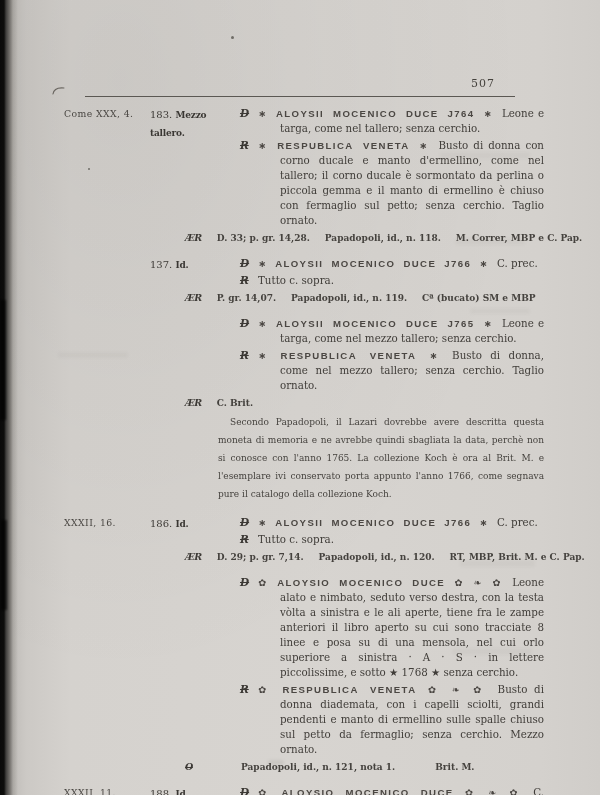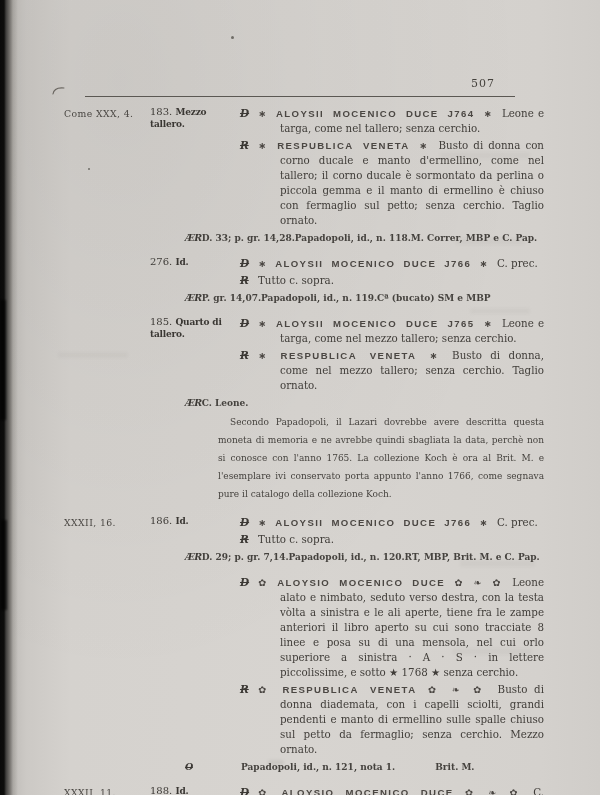--- a/index.html
+++ b/index.html
@@ -16,31 +16,31 @@
   .spine-blotch{position:absolute;left:0;width:6px;background:#000;opacity:.55;filter:blur(1px);}
 
   .running-head{position:absolute;top:77px;left:85px;width:430px;height:14px;}
   .head-title{position:absolute;left:0;right:0;text-align:center;font-size:10px;letter-spacing:2.2px;color:#4a4742;}
   .head-pagenum{position:absolute;right:20px;top:0;font-size:11px;letter-spacing:1px;color:#45423d;}
   .head-rule{position:absolute;top:96px;left:85px;width:430px;height:1px;background:#5b5853;}
 
   .content{position:absolute;top:106px;left:0;right:0;}
   .entry{position:relative;margin-bottom:12px;min-height:30px;}
   .mnote{position:absolute;left:38px;top:2px;font-size:9.3px;letter-spacing:.4px;color:#4a4743;white-space:nowrap;margin-left:26px;}
-  .numden{position:absolute;left:150px;top:0;width:92px;font-size:10px;line-height:12px;}
+  .numden{position:absolute;left:150px;top:0;width:92px;font-size:10px;line-height:18px;}
   .num{font-size:10px;color:#3e3b37;}
   .denom{font-weight:bold;font-size:9px;letter-spacing:-.2px;color:#3a3733;}
   .sides{margin-left:258px;margin-right:56px;}
   .side{position:relative;margin:0 0 2px 0;padding-left:22px;text-indent:-22px;
         font-size:10.3px;line-height:15px;text-align:justify;color:#403d39;}
   .marker{position:absolute;left:-18px;top:0;text-indent:0;font-style:italic;font-weight:bold;
           font-size:10.5px;text-decoration:line-through;color:#3c3935;}
   .legend{font-family:"Liberation Sans","DejaVu Sans",sans-serif;font-weight:bold;font-size:9.6px;
           letter-spacing:1.4px;word-spacing:4px;color:#4b4743;margin-right:5px;}
-  .ref{position:relative;display:flex;margin:4px 56px 1px 185px;
+  .ref{position:relative;display:flex;gap:15px;margin:4px 56px 1px 185px;
        font-size:9px;line-height:12px;color:#45423e;flex-wrap:nowrap;}
   .metal{flex:0 0 auto;min-width:16px;font-style:italic;font-weight:bold;font-size:9.5px;
          letter-spacing:-.5px;color:#3c3935;}
   .refpart{flex:0 0 auto;font-weight:bold;}
   .note{margin:4px 56px 0 218px;font-size:9px;line-height:18px;text-align:justify;
         text-indent:12px;color:#46433f;}
 
   .pen-mark{position:absolute;left:51px;top:84px;}
   .speck{position:absolute;background:#6f6c67;border-radius:50%;}
   .smudge{position:absolute;background:#6f6b65;opacity:.12;filter:blur(1.5px);border-radius:2px;}
@@ -96,21 +96,21 @@
         <span class="metal">ÆR</span>
         <span class="refpart">D. 33; p. gr. 14,28.</span>
         <span class="refpart">Papadopoli, id., n. 118.</span>
         <span class="refpart">M. Correr, MBP e C. Pap.</span>
       </div>
     </div>
 
     <div class="entry">
       <div class="mnote"></div>
       <div class="numden">
-        <span class="num">276.</span>
+        <span class="num">137.</span>
         <span class="denom">Id.</span>
       </div>
       <div class="sides">
         <p class="side">
           <span class="marker">D</span>
           <span class="legend">∗ ALOYSII  MOCENICO  DUCE  J766 ∗</span>
           <span>C. prec.</span>
         </p>
         <p class="side">
           <span class="marker">R</span>
@@ -120,39 +120,35 @@
       <div class="ref">
         <span class="metal">ÆR</span>
         <span class="refpart">P. gr. 14,07.</span>
         <span class="refpart">Papadopoli, id., n. 119.</span>
         <span class="refpart">Cª (bucato)  SM e MBP</span>
       </div>
     </div>
 
     <div class="entry">
       <div class="mnote"></div>
-      <div class="numden">
-        <span class="num">185.</span>
-        <span class="denom">Quarto di tallero.</span>
-      </div>
       <div class="sides">
         <p class="side">
           <span class="marker">D</span>
           <span class="legend">∗ ALOYSII  MOCENICO  DUCE  J765 ∗</span>
           <span>Leone e targa, come nel mezzo tallero; senza cerchio.</span>
         </p>
         <p class="side">
           <span class="marker">R</span>
           <span class="legend">∗ RESPUBLICA  VENETA ∗</span>
           <span>Busto di donna, come nel mezzo tallero; senza cerchio. Taglio ornato.</span>
         </p>
       </div>
       <div class="ref">
         <span class="metal">ÆR</span>
-        <span class="refpart">C. Leone.</span>
+        <span class="refpart">C. Brit.</span>
       </div>
       <p class="note">Secondo Papadopoli, il Lazari dovrebbe avere descritta questa moneta di memoria e ne avrebbe quindi sbagliata la data, perchè non si conosce con l'anno 1765. La collezione Koch è ora al Brit. M. e l'esemplare ivi conservato porta appunto l'anno 1766, come segnava pure il catalogo della collezione Koch.</p>
     </div>
 
     <div class="entry">
       <div class="mnote">XXXII, 16.</div>
       <div class="numden">
         <span class="num">186.</span>
         <span class="denom">Id.</span>
       </div>

